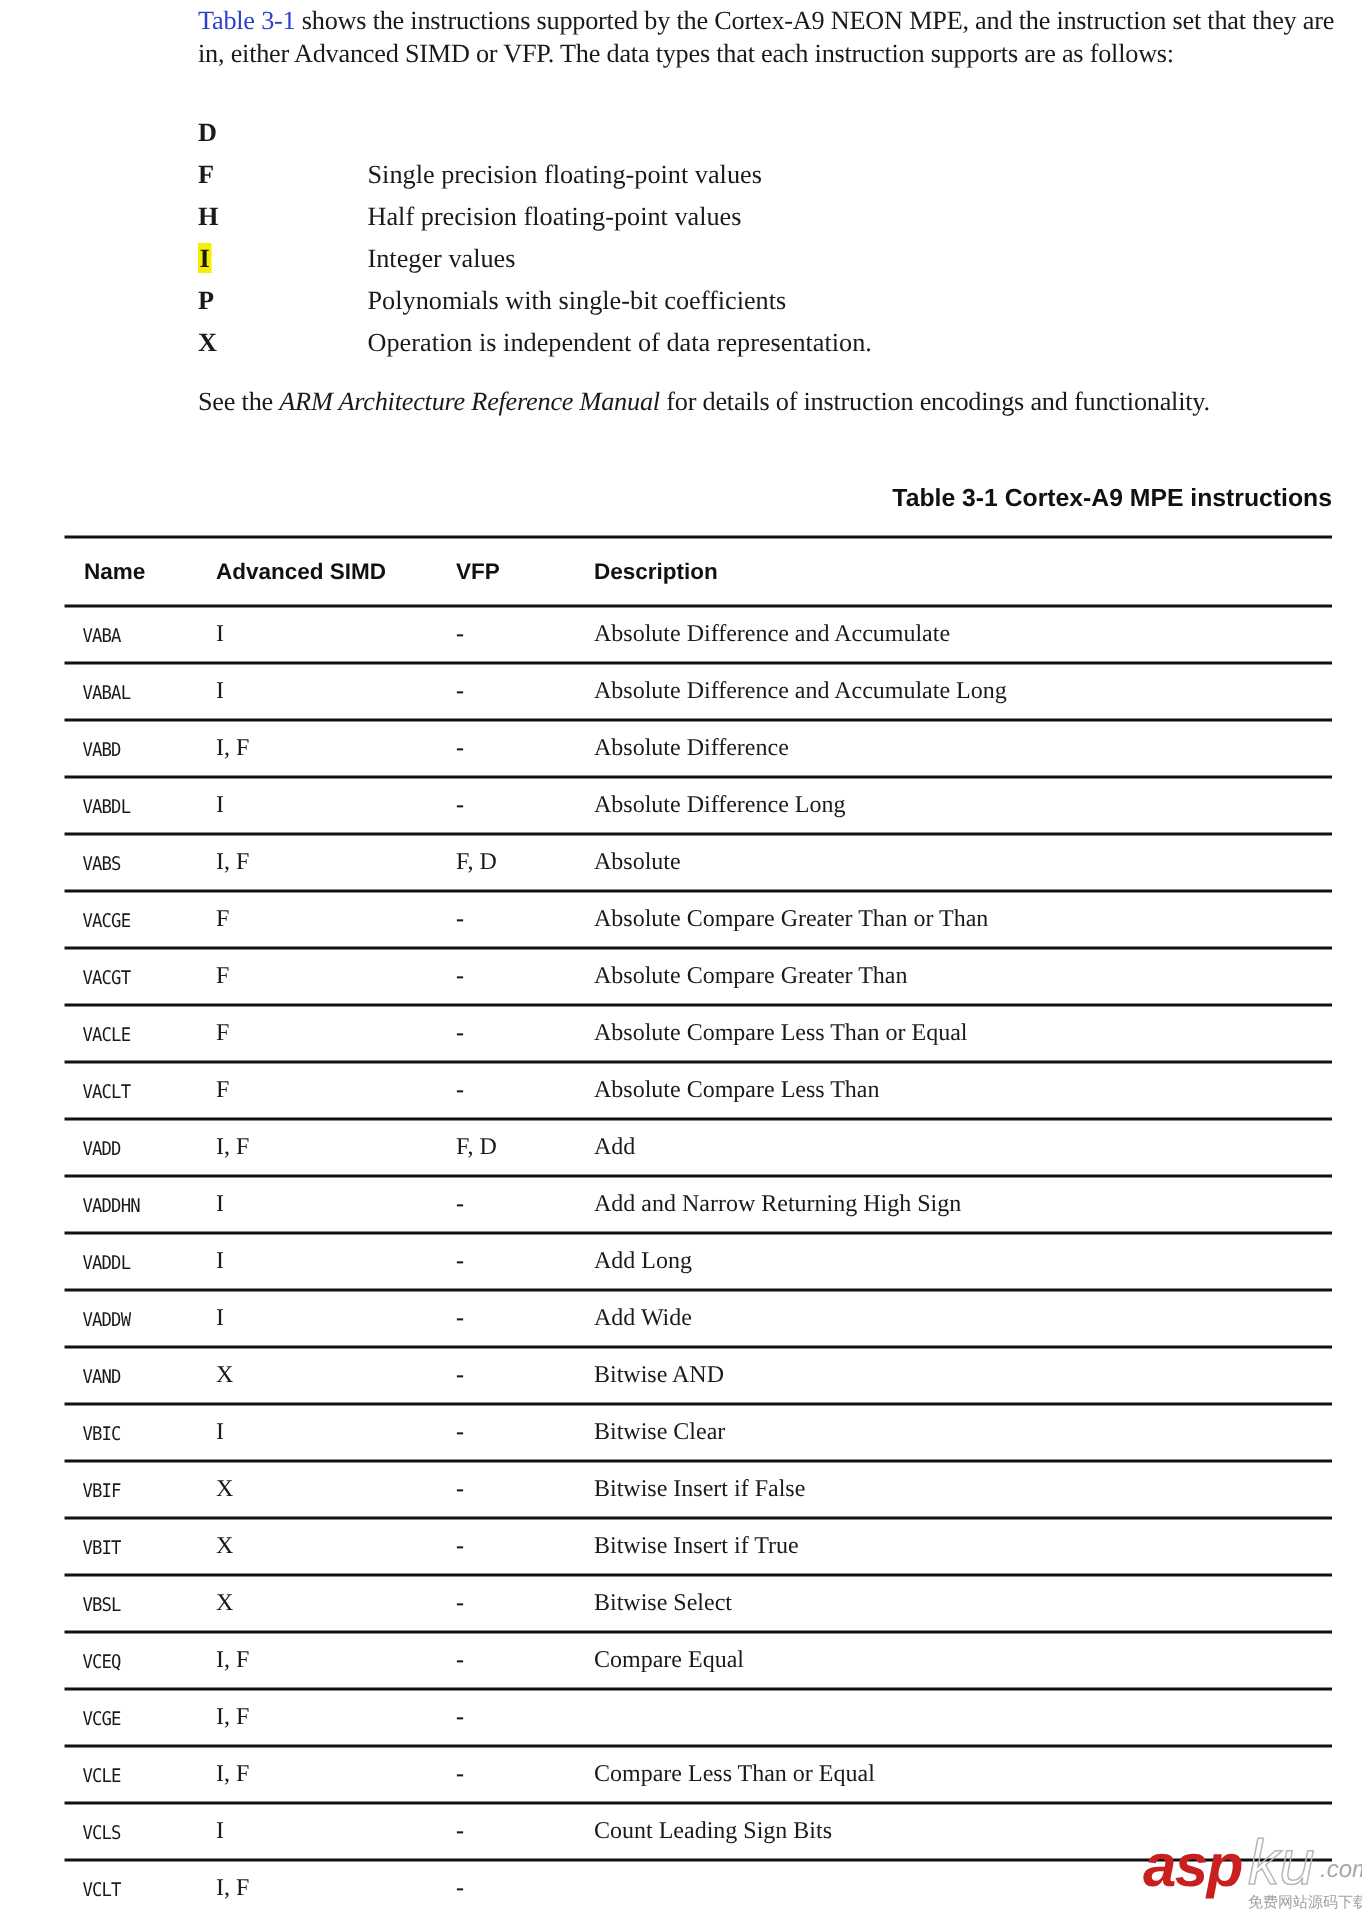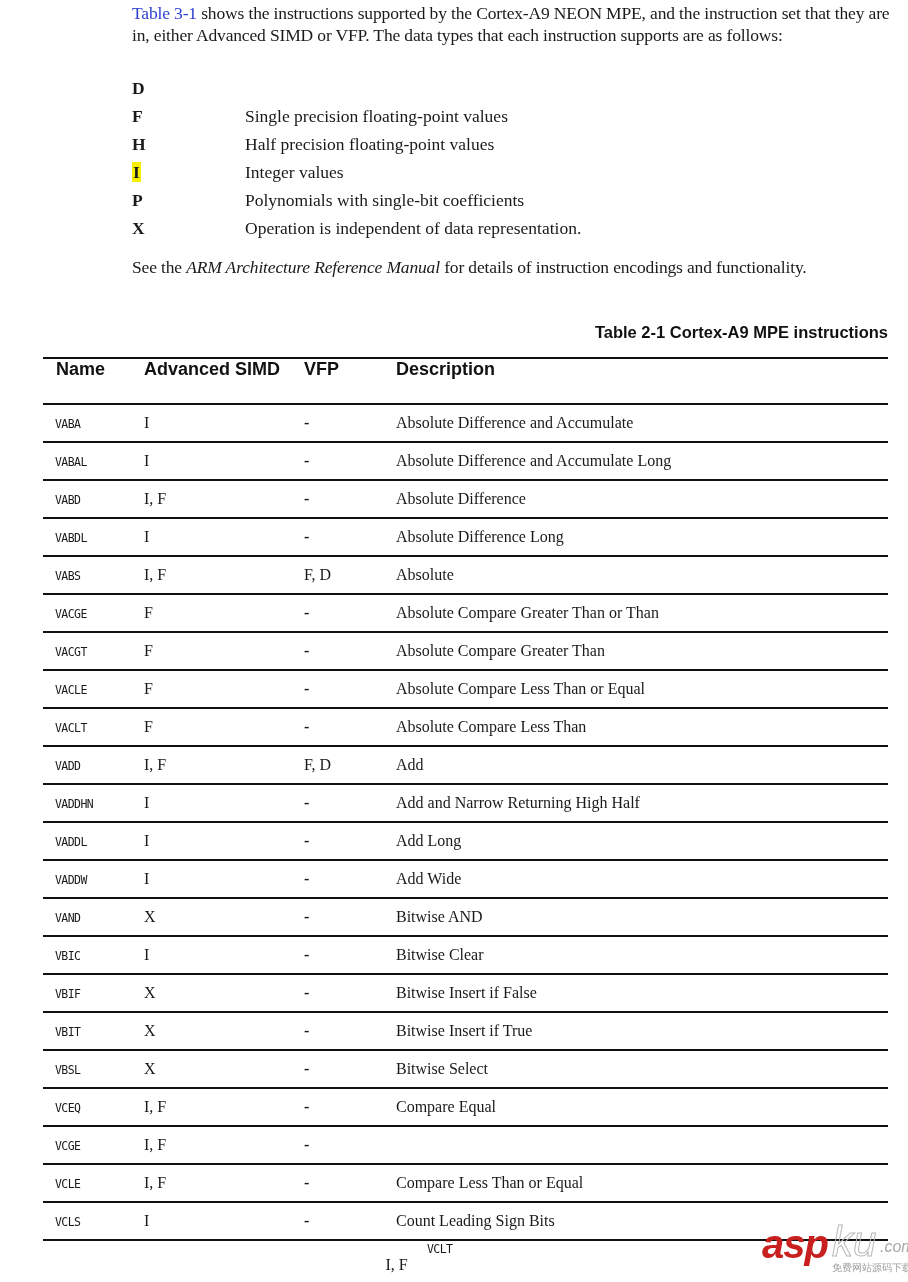--- a/index.html
+++ b/index.html
@@ -73,38 +73,37 @@
     }
     .table {
       position: absolute;
       left: 43px;
       top: 357px;
       width: 845px;
       border-top: 2px solid #111;
     }
     .thead {
       display: flex;
-      align-items: flex-start;
+      align-items: center;
       height: 44px;
       border-bottom: 2px solid #111;
       font-family: "Liberation Sans", "DejaVu Sans", sans-serif;
       font-weight: bold;
-      font-size: 18px;
+      font-size: 15px;
       color: #111;
     }
     .trow {
       display: flex;
       align-items: center;
       height: 36px;
       border-bottom: 2px solid #111;
       font-size: 16px;
     }
     .trow:last-child {
       border-bottom: none;
-      flex-direction: column;
     }
     .c-name { width: 88px; padding-left: 13px; }
     .c-simd { width: 160px; }
     .c-vfp  { width: 92px; }
     .c-desc { flex: 1; }
     .trow .c-name {
       font-family: "DejaVu Sans Mono", "Liberation Mono", monospace;
       font-size: 12.5px;
       letter-spacing: -0.6px;
       transform: scaleX(0.92);
@@ -189,21 +188,21 @@
   <div class="defrow">
     <div class="defterm">X</div>
     <div class="defdesc">Operation is independent of data representation.</div>
   </div>
 </div>
 
 <div class="seealso">
   <span>See the </span><i>ARM Architecture Reference Manual</i><span> for details of instruction encodings and functionality.</span>
 </div>
 
-<div class="caption">Table 2-1 Cortex-A9 MPE instructions</div>
+<div class="caption">Table 3-1 Cortex-A9 MPE instructions</div>
 
 <div class="table">
   <div class="thead">
     <div class="c-name">Name</div>
     <div class="c-simd">Advanced SIMD</div>
     <div class="c-vfp">VFP</div>
     <div class="c-desc">Description</div>
   </div>
   <div id="tbody">
       <div class="trow">
@@ -263,21 +262,21 @@
       <div class="trow">
         <div class="c-name"><span>VADD</span></div>
         <div class="c-simd"><span>I, F</span></div>
         <div class="c-vfp"><span>F, D</span></div>
         <div class="c-desc"><span>Add</span></div>
       </div>
       <div class="trow">
         <div class="c-name"><span>VADDHN</span></div>
         <div class="c-simd"><span>I</span></div>
         <div class="c-vfp"><span class="dash">-</span></div>
-        <div class="c-desc"><span>Add and Narrow Returning High Half</span></div>
+        <div class="c-desc"><span>Add and Narrow Returning High Sign</span></div>
       </div>
       <div class="trow">
         <div class="c-name"><span>VADDL</span></div>
         <div class="c-simd"><span>I</span></div>
         <div class="c-vfp"><span class="dash">-</span></div>
         <div class="c-desc"><span>Add Long</span></div>
       </div>
       <div class="trow">
         <div class="c-name"><span>VADDW</span></div>
         <div class="c-simd"><span>I</span></div>
@@ -334,21 +333,20 @@
       <div class="trow">
         <div class="c-name"><span>VCLS</span></div>
         <div class="c-simd"><span>I</span></div>
         <div class="c-vfp"><span class="dash">-</span></div>
         <div class="c-desc"><span>Count Leading Sign Bits</span></div>
       </div>
       <div class="trow">
         <div class="c-name"><span>VCLT</span></div>
         <div class="c-simd"><span>I, F</span></div>
         <div class="c-vfp"><span class="dash">-</span></div>
-        <div class="c-desc"><span>Compare Less Than</span></div>
       </div>
     </div>
 </div>
 
 <div class="watermark">
   <span class="wm-asp">asp</span>
   <span class="wm-ku">ku</span>
   <span class="wm-com">.com</span>
   <span class="wm-sub">免费网站源码下载站!</span>
 </div>

